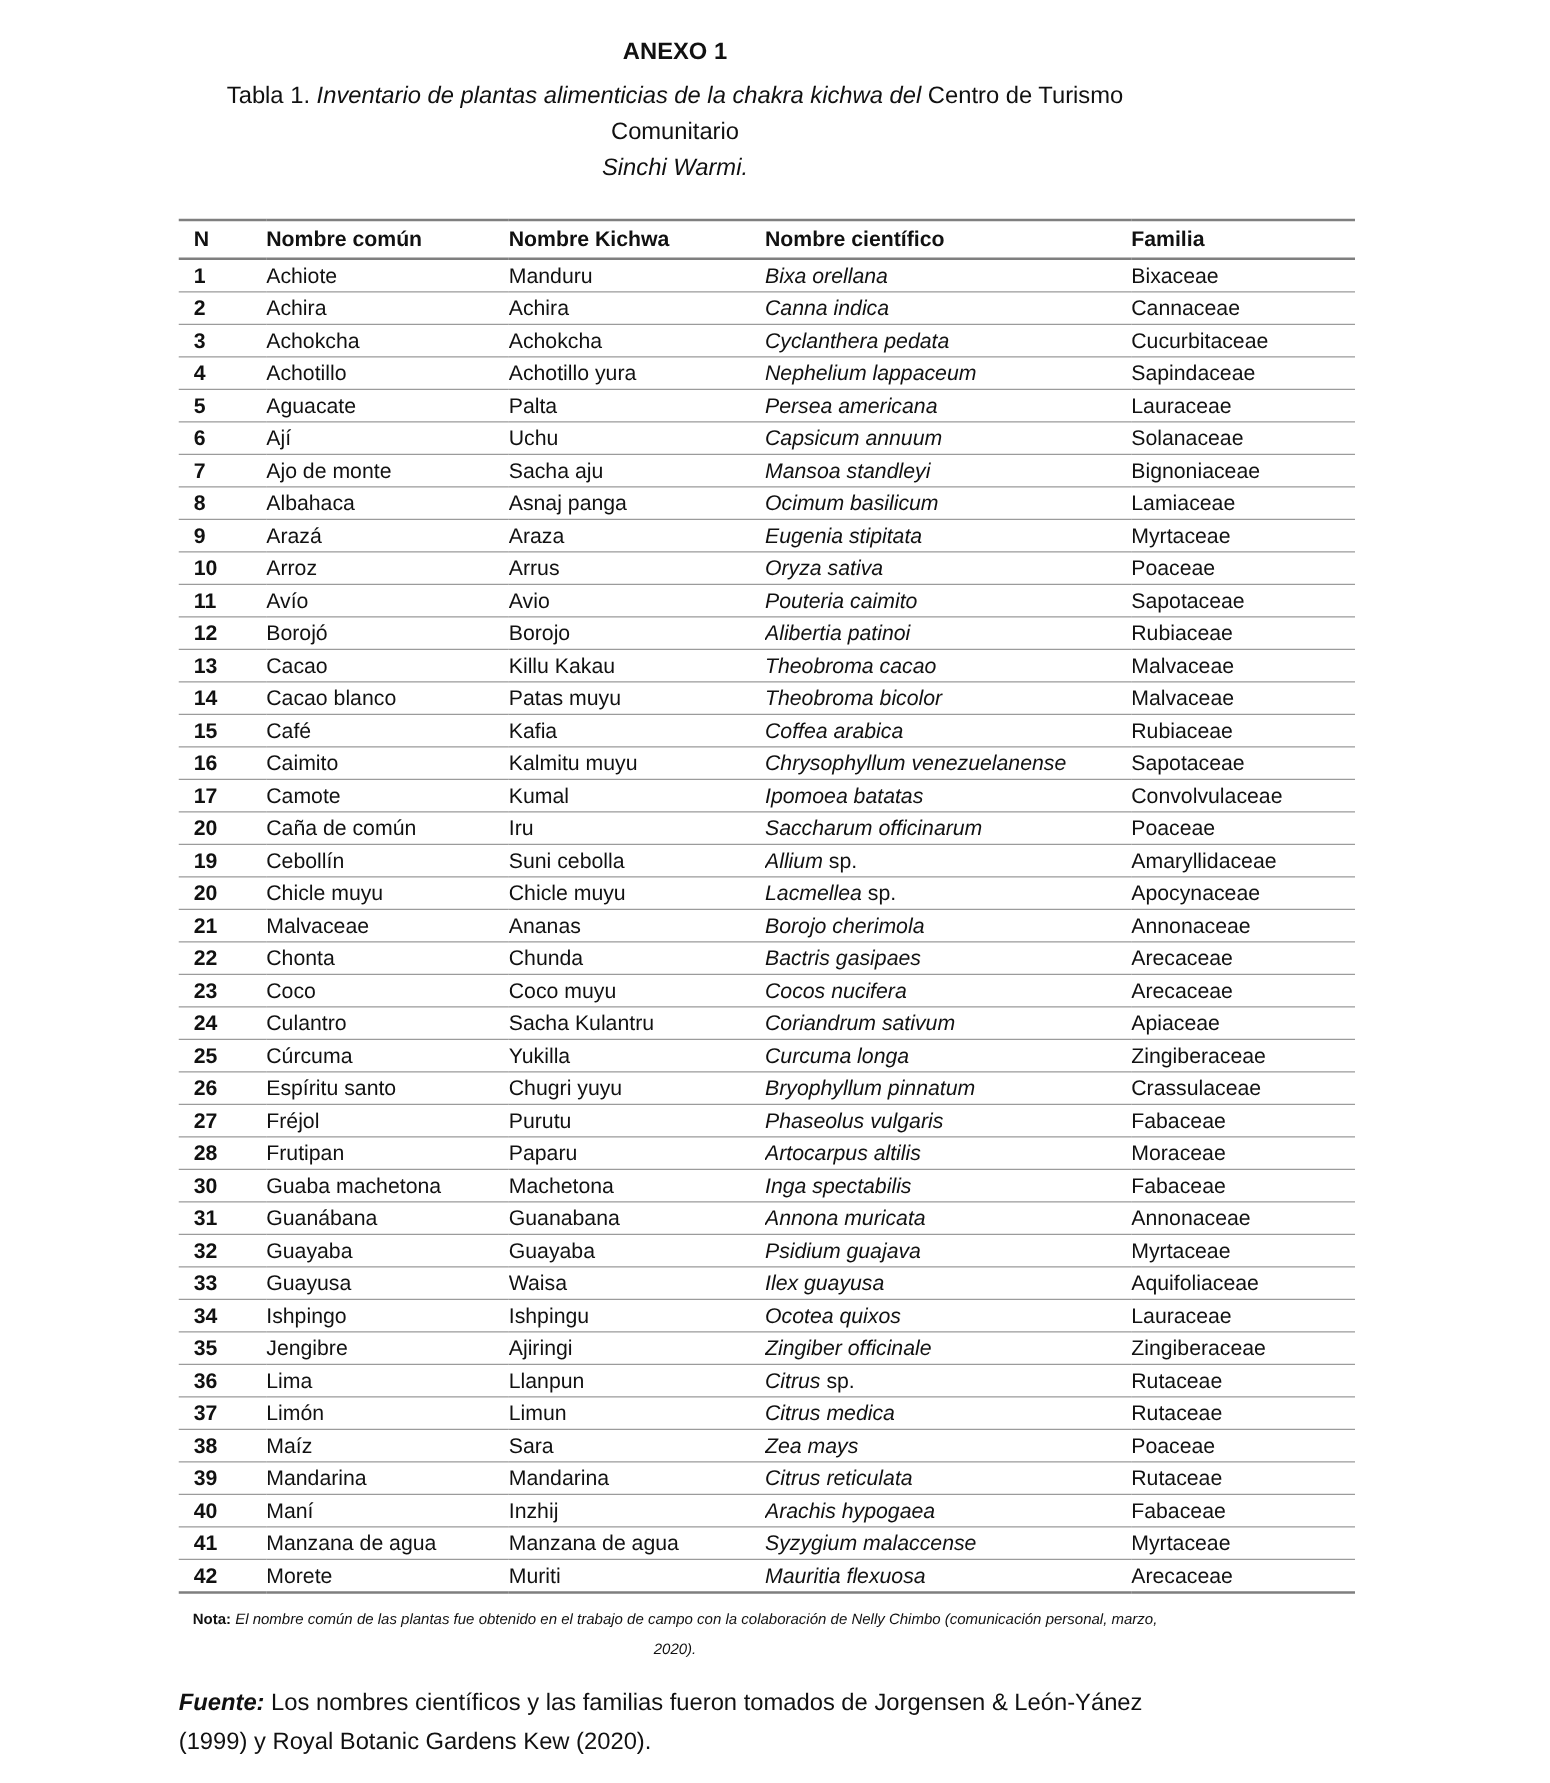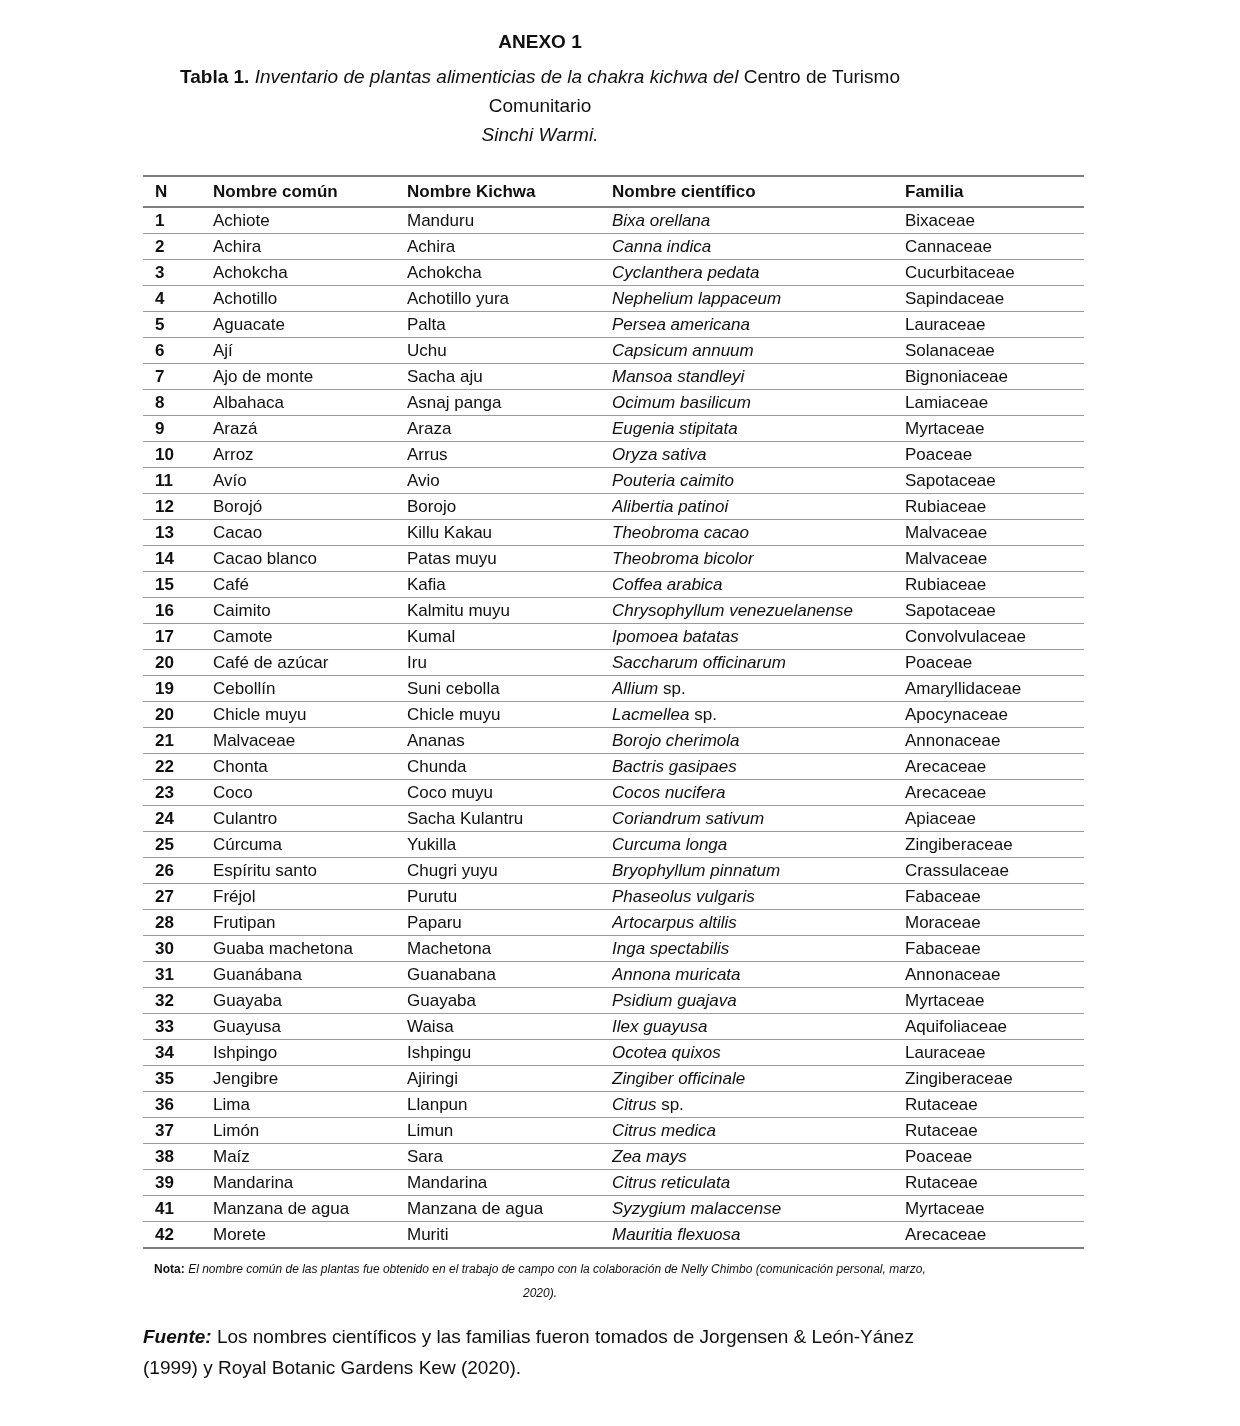--- a/index.html
+++ b/index.html
@@ -15,21 +15,21 @@
     color:var(--text);
     overflow:hidden;
   }
   .annex-title{
     text-align:center;font-size:19px;font-weight:700;
     margin:0 0 8px 0;line-height:24px;
   }
   .caption{
     text-align:center;font-size:19px;line-height:29px;margin:0;
   }
-  .caption .cap-label{font-weight:700;}
+  .caption .cap-label{font-weight:400;}
   .caption .cap-italic{font-style:italic;}
   .plants-table{
     width:950px;border-collapse:collapse;table-layout:fixed;
     margin-top:26px;
     border-top:2px solid var(--border-heavy);
     border-bottom:2px solid var(--border-heavy);
   }
   .col-n{width:70px;}
   .col-comun{width:194px;}
   .col-kichwa{width:205px;}
@@ -212,21 +212,21 @@
         </tr>
         <tr>
           <td class="cell-n">17</td>
           <td class="cell-comun">Camote</td>
           <td class="cell-kichwa">Kumal</td>
           <td class="cell-cientifico"><span class="sci-name">Ipomoea batatas</span></td>
           <td class="cell-familia">Convolvulaceae</td>
         </tr>
         <tr>
           <td class="cell-n">20</td>
-          <td class="cell-comun">Café de azúcar</td>
+          <td class="cell-comun">Caña de común</td>
           <td class="cell-kichwa">Iru</td>
           <td class="cell-cientifico"><span class="sci-name">Saccharum officinarum</span></td>
           <td class="cell-familia">Poaceae</td>
         </tr>
         <tr>
           <td class="cell-n">19</td>
           <td class="cell-comun">Cebollín</td>
           <td class="cell-kichwa">Suni cebolla</td>
           <td class="cell-cientifico"><span class="sci-name">Allium</span> <span class="sp-abbrev">sp.</span></td>
           <td class="cell-familia">Amaryllidaceae</td>
@@ -358,20 +358,27 @@
           <td class="cell-familia">Poaceae</td>
         </tr>
         <tr>
           <td class="cell-n">39</td>
           <td class="cell-comun">Mandarina</td>
           <td class="cell-kichwa">Mandarina</td>
           <td class="cell-cientifico"><span class="sci-name">Citrus reticulata</span></td>
           <td class="cell-familia">Rutaceae</td>
         </tr>
         <tr>
+          <td class="cell-n">40</td>
+          <td class="cell-comun">Maní</td>
+          <td class="cell-kichwa">Inzhij</td>
+          <td class="cell-cientifico"><span class="sci-name">Arachis hypogaea</span></td>
+          <td class="cell-familia">Fabaceae</td>
+        </tr>
+        <tr>
           <td class="cell-n">41</td>
           <td class="cell-comun">Manzana de agua</td>
           <td class="cell-kichwa">Manzana de agua</td>
           <td class="cell-cientifico"><span class="sci-name">Syzygium malaccense</span></td>
           <td class="cell-familia">Myrtaceae</td>
         </tr>
         <tr>
           <td class="cell-n">42</td>
           <td class="cell-comun">Morete</td>
           <td class="cell-kichwa">Muriti</td>

